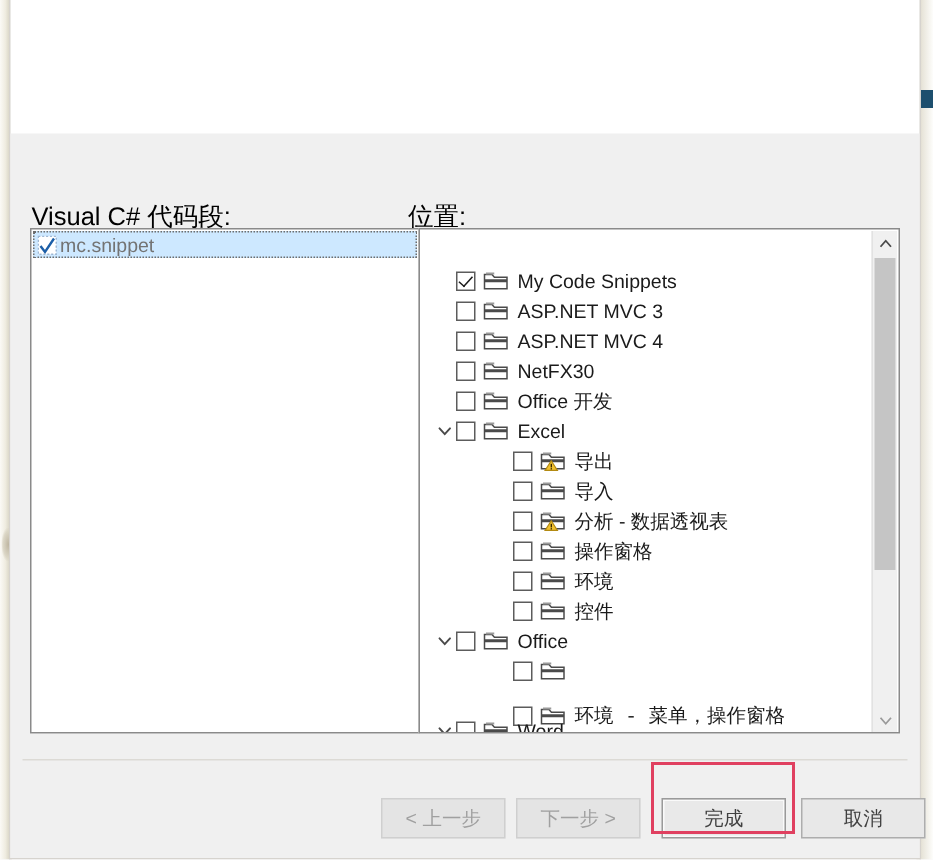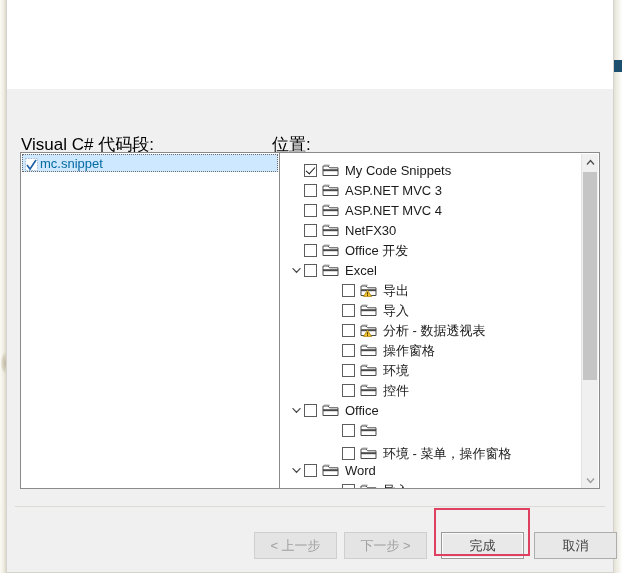--- a/index.html
+++ b/index.html
@@ -49,28 +49,28 @@
   .lbl-left{left:14px;top:44px;}
   .lbl-right{left:265px;top:44px;}
 
   
   .listbox{position:absolute;left:13px;top:63px;width:260px;height:337px;
     background:#ffffff;border:1px solid #8a8a8a;box-sizing:border-box;overflow:hidden;}
   .snip-row{position:absolute;left:1px;top:1px;width:256px;height:18px;
     background:#cde8ff;outline:1px dotted #6d6d6d;outline-offset:-1px;
     display:flex;align-items:center;box-sizing:border-box;padding-left:3px;}
   .snip-check{width:13px;height:13px;margin-right:2px;flex:none;position:relative;}
-  .snip-label{font-size:13px;color:#0369a1;line-height:1;}
+  .snip-label{font-size:13px;color:#737373;line-height:1;}
 
   
   .treebox{position:absolute;left:272px;top:63px;width:321px;height:337px;
     background:#ffffff;border:1px solid #8a8a8a;box-sizing:border-box;overflow:hidden;}
   .tree-inner{position:absolute;left:0;top:0;width:303px;height:335px;overflow:hidden;}
   .trow{position:absolute;left:0;width:303px;height:20px;display:flex;align-items:center;
-    white-space:nowrap;font-size:13px;color:#1a1a1a;}
+    white-space:nowrap;font-size:13px;color:#1a1a1a;margin-top:17px;}
   .chev{width:16px;height:20px;flex:none;display:flex;align-items:center;justify-content:center;}
   .chev svg{display:block;}
   .cbx{width:13px;height:13px;border:1px solid #5c5c5c;background:#fff;flex:none;
     margin-right:5px;position:relative;box-sizing:border-box;}
   .cbx.checked::after{content:"";position:absolute;left:3px;top:0px;width:4px;height:8px;
     border:solid #1a1a1a;border-width:0 1.6px 1.6px 0;transform:rotate(42deg);}
   .folder{width:17px;height:14px;flex:none;margin-right:6px;position:relative;}
   .tlabel{line-height:1;}
 
   
@@ -291,21 +291,21 @@
             <div class="trow" style="top: 267px;">
               <span style="width: 46px; flex: 0 0 auto;"></span>
               <span class="chev"></span>
               <span class="cbx"></span>
               <span class="folder"><svg width="17" height="14" viewBox="0 0 17 14">
                   <path d="M1 3 h5 l1.6 1.8 h8.4 v7.7 h-15 z" fill="#ffffff" stroke="#4a4a4a" stroke-width="1"></path>
                   <path d="M1 6.2 h15 v2 h-15 z" fill="#4a4a4a"></path>
                   <path d="M2 1.6 h5.5 v1.4 h-5.5 z" fill="#9a9a9a"></path>
                 </svg></span>
             </div>
-            <div class="trow" style="top: 290px;">
+            <div class="trow" style="top: 297px; font-family: Liberation Mono, monospace;">
               <span style="width: 46px; flex: 0 0 auto;"></span>
               <span class="chev"></span>
               <span class="cbx"></span>
               <span class="folder"><svg width="17" height="14" viewBox="0 0 17 14">
                   <path d="M1 3 h5 l1.6 1.8 h8.4 v7.7 h-15 z" fill="#ffffff" stroke="#4a4a4a" stroke-width="1"></path>
                   <path d="M1 6.2 h15 v2 h-15 z" fill="#4a4a4a"></path>
                   <path d="M2 1.6 h5.5 v1.4 h-5.5 z" fill="#9a9a9a"></path>
                 </svg></span>
               <span class="tlabel">环境 - 菜单，操作窗格</span>
             </div>

